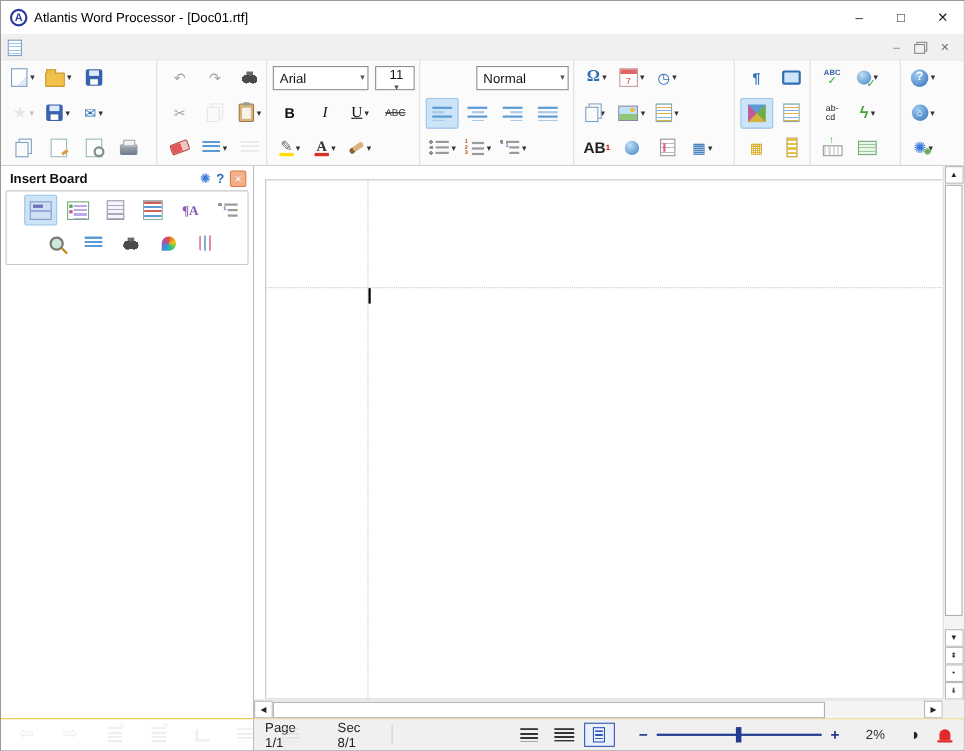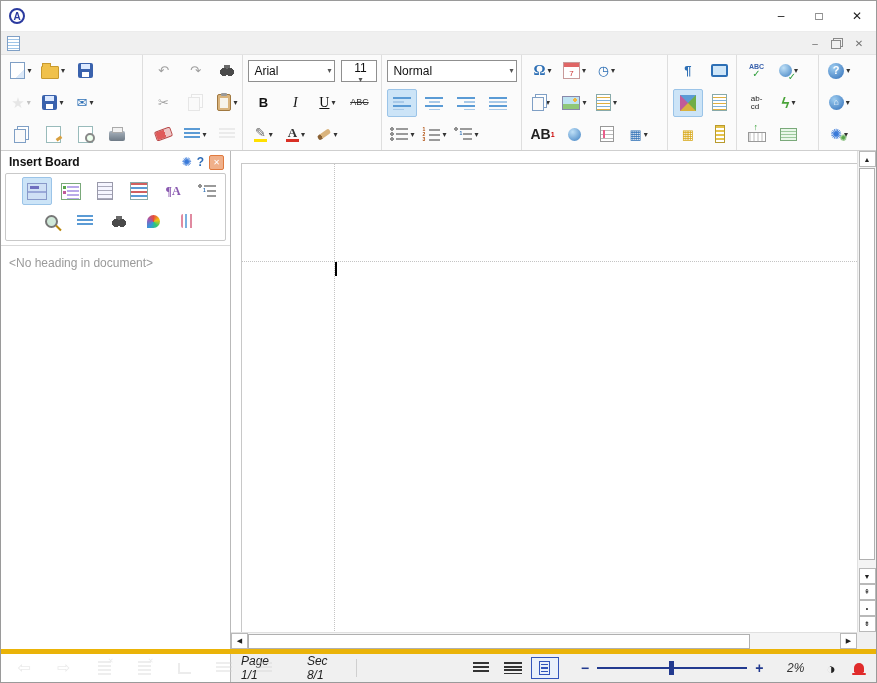--- a/index.html
+++ b/index.html
@@ -146,21 +146,21 @@
   .sb{width:17px;height:16px;border:1px solid #b9b9b9;background:#fff;display:flex;align-items:center;justify-content:center;
       font-size:7px;color:#222;box-sizing:border-box;margin:0 auto;}
   .vthumb{position:absolute;left:1px;width:16px;top:17px;height:392px;background:#fff;border:1px solid #b0b0b0;box-sizing:border-box;}
   .vbottom{position:absolute;bottom:0;left:0;right:0;}
   .hscroll{position:absolute;left:0;right:19px;bottom:0;height:17px;background:#f4f4f4;border-top:1px solid #e0e0e0;box-sizing:border-box;display:flex;align-items:center;}
   .hscroll .sb{margin:0;}
   .hthumb{height:15px;flex:1;margin-right:90px;background:#fff;border:1px solid #b0b0b0;box-sizing:border-box;}
   .corner{position:absolute;right:0;bottom:0;width:19px;height:17px;background:#f0f0f0;}
 
   
-  .bottom{height:28px;display:flex;border-top:5px solid #eab308;font-style:italic;}
+  .bottom{height:28px;display:flex;border-top:1px solid #eab308;}
   .cb-nav{width:230px;box-sizing:border-box;border-right:1px solid #b9b9b9;background:#fff;display:flex;align-items:center;gap:10px;padding-left:8px;}
   .statusbar{flex:1;background:#f0f0f0;display:flex;align-items:center;font-size:12px;color:#222;}
   .st-seg{padding:0 10px;}
   .sdiv{width:1px;height:18px;background:#cfcfcf;}
   .st-views{display:flex;align-items:center;gap:4px;margin-left:110px;}
   .vwbtn{width:26px;height:20px;display:flex;align-items:center;justify-content:center;border:1px solid transparent;}
   .vwbtn.sel{border-color:#3355bb;background:#eaf1fb;}
   .g-vw1{width:16px;height:12px;background:repeating-linear-gradient(#333 0 2px,transparent 2px 4px);}
   .g-vw2{width:18px;height:12px;background:repeating-linear-gradient(#333 0 2px,transparent 2px 3.5px);}
   .g-vw3{width:11px;height:14px;border:1px solid #3355bb;background:repeating-linear-gradient(#3355bb 0 1.5px,transparent 1.5px 3.5px) content-box;padding:2px 1px;box-sizing:border-box;}
@@ -173,20 +173,21 @@
   .g-bell{width:11px;height:10px;background:#e02b2b;border-radius:50% 50% 15% 15%;position:relative;margin:0 12px 0 18px;}
   .g-bell::after{content:"";position:absolute;left:-2px;right:-2px;bottom:-2px;height:2px;background:#e02b2b;border-radius:2px;}
 </style>
 </head>
 <body>
 
 <div class="win">
 
   <div class="titlebar">
     <span class="logo">A</span>
+    <span class="title">Atlantis Word Processor - [Doc01.rtf]</span>
     <span class="wbtns">
       <span class="wbtn">–</span>
       <span class="wbtn">□</span>
       <span class="wbtn">✕</span>
     </span>
   </div>
 
   <div class="menubar">
     <span class="mdoc">
         <span class="g-docsm"></span>
@@ -317,21 +318,21 @@
             <span class="dd">▾</span>
           </span>
           <span class="tb">
             <span class="ticon g-brush"></span>
             <span class="dd">▾</span>
           </span>
         </div>
       </div>
       <div class="tsec" style="width: 140px;">
         <div class="trow">
-          <span class="combo" style="width: 146px;">
+          <span class="combo" style="width: 146px; margin-left: 46px;">
             <span>Normal</span>
             <span class="carr">▾</span>
           </span>
         </div>
         <div class="trow">
           <span class="tb sel">
             <span class="ticon g-alL"></span>
           </span>
           <span class="tb">
             <span class="ticon g-alC"></span>
@@ -521,23 +522,20 @@
             <span class="tb">
               <span class="ticon g-binoc"></span>
             </span>
             <span class="tb">
               <span class="ticon g-palette"></span>
             </span>
             <span class="tb">
               <span class="ticon g-clips"></span>
             </span>
           </div>
-      </div>
-      <div class="cb-body">
-        <span class="cb-empty">&lt;No heading in document&gt;</span>
       </div>
     </div>
 
     <div class="docarea">
       <div class="pagearea">
         <div class="pg-top"></div>
         <div class="pg-left"></div>
         <div class="pg-bottom"></div>
         <div class="pg-below"></div>
         <div class="mg-v"></div>

